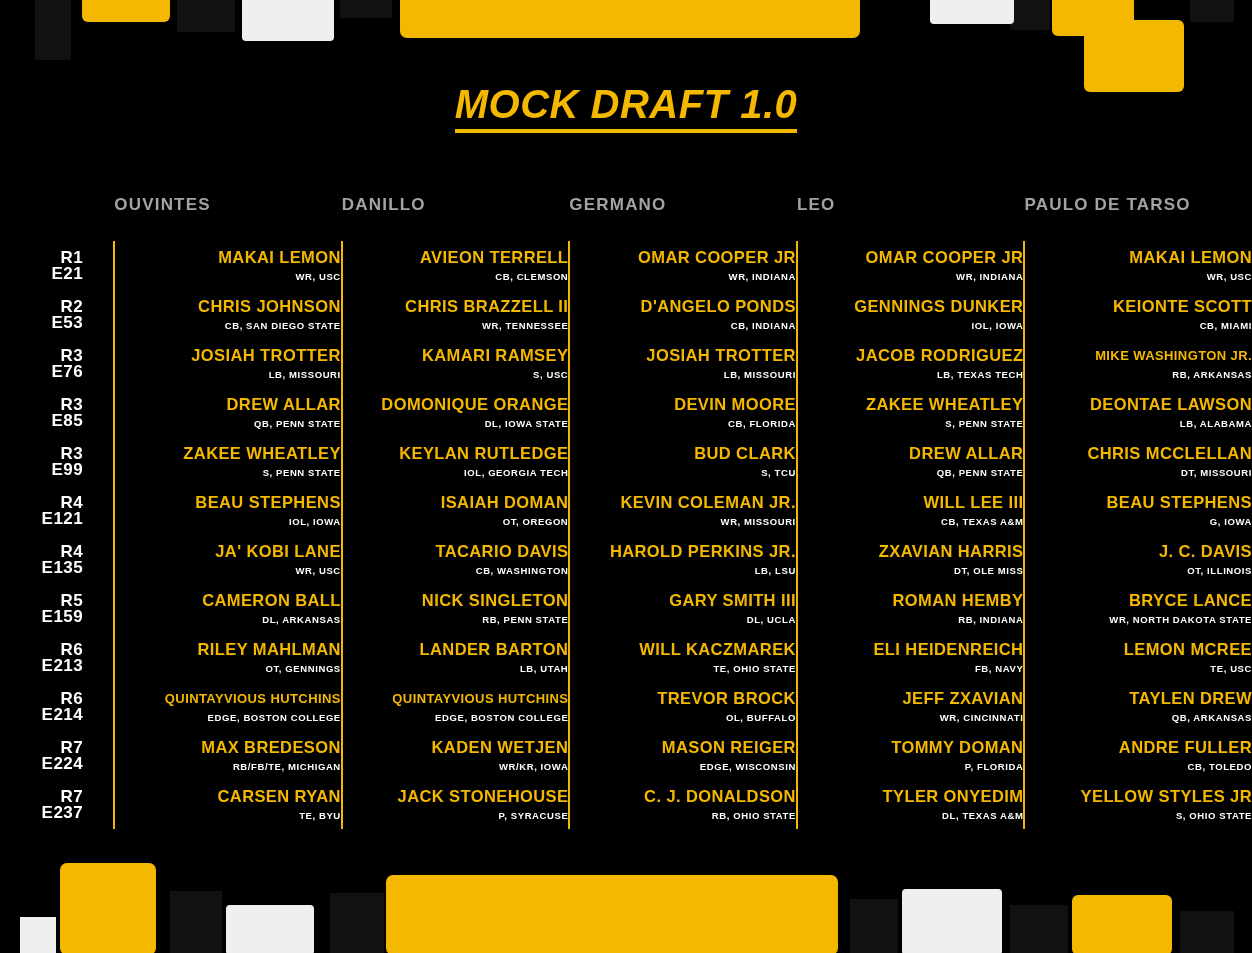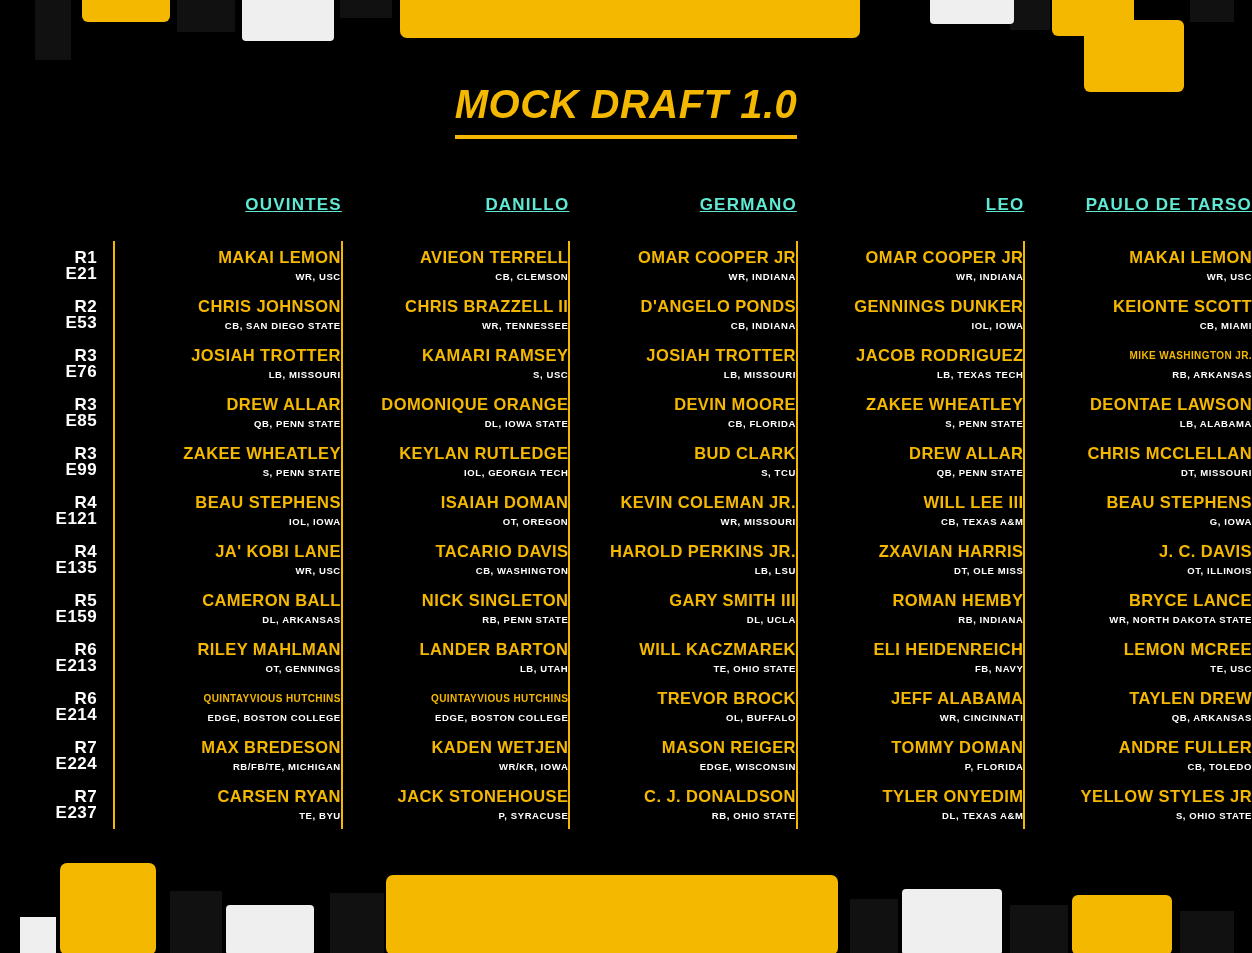--- a/index.html
+++ b/index.html
@@ -20,50 +20,50 @@
   
   .header {
     position: absolute; top: 82px; left: 0; width: 1252px;
     display: flex; align-items: center; justify-content: center; gap: 18px;
   }
   .logo { width: 94px; height: 82px; position: relative; }
   .logo svg { display:block; }
   .title {
     font-size: 40px; font-weight: bold; font-style: italic;
     color: #F5B800; letter-spacing: 0.5px;
-    border-bottom: 4px solid #F5B800; padding-bottom: 8px;
+    border-bottom: 4px solid #F5B800; padding-bottom: 2px;
     font-family: "Liberation Sans", sans-serif;
   }
 
   
   .board { position: absolute; top: 195px; left: 0; width: 1252px; }
   table { border-collapse: collapse; width: 1252px; table-layout: fixed; }
   th.pickcol, td.pickcol { width: 110px; }
   th.col, td.col { width: 219px; }
   th {
-    color: #5eead4; font-size: 17px; font-weight: bold;
-    letter-spacing: 1.2px; padding: 0 0 26px 0; text-align: right; text-decoration: underline;
+    color: #a3a3a3; font-size: 17px; font-weight: bold;
+    letter-spacing: 1.2px; padding: 0 0 26px 0; text-align: left;
   }
   td { padding: 0; vertical-align: middle; height: 49px; }
   td.col { border-left: 2px solid #F5B800; text-align: center; }
-  td.pickcol { text-align: right; padding-right: 16px; }
+  td.pickcol { text-align: right; padding-right: 30px; }
 
   .pick-round, .pick-num {
     color: #ffffff; font-size: 17px; font-weight: bold; line-height: 16px;
     letter-spacing: 0.5px;
   }
   .player {
     color: #F5B800; font-size: 16.5px; font-weight: bold;
     letter-spacing: 0.4px; line-height: 17px;
   }
   .meta {
     color: #ffffff; font-size: 9.5px; font-weight: bold;
     letter-spacing: 0.6px; line-height: 13px; margin-top: 4px;
   }
-  .small-name { font-size: 10px; }
+  .small-name { font-size: 13px; }
   .cellwrap { display: flex; flex-direction: column; align-items: flex-end; justify-content: center; }
 </style>
 </head>
 <body>
 
 <div class="deco deco-top">
   <div class="blk" style="left:35px;  top:-10px; width:36px; height:70px; background:#111;"></div>
   <div class="blk" style="left:82px;  top:-40px; width:88px; height:62px; background:#F5B800; border-radius:6px;"></div>
   <div class="blk" style="left:177px; top:-22px; width:58px; height:54px; background:#111;"></div>
   <div class="blk" style="left:242px; top:-25px; width:92px; height:66px; background:#efefef; border-radius:4px;"></div>
@@ -435,21 +435,21 @@
             </div>
           </td>
           <td class="col">
             <div class="cellwrap">
               <div class="player">TREVOR BROCK</div>
               <div class="meta">OL, BUFFALO</div>
             </div>
           </td>
           <td class="col">
             <div class="cellwrap">
-              <div class="player">JEFF ALABAMA</div>
+              <div class="player">JEFF ZXAVIAN</div>
               <div class="meta">WR, CINCINNATI</div>
             </div>
           </td>
           <td class="col">
             <div class="cellwrap">
               <div class="player">TAYLEN DREW</div>
               <div class="meta">QB, ARKANSAS</div>
             </div>
           </td>
         </tr>

